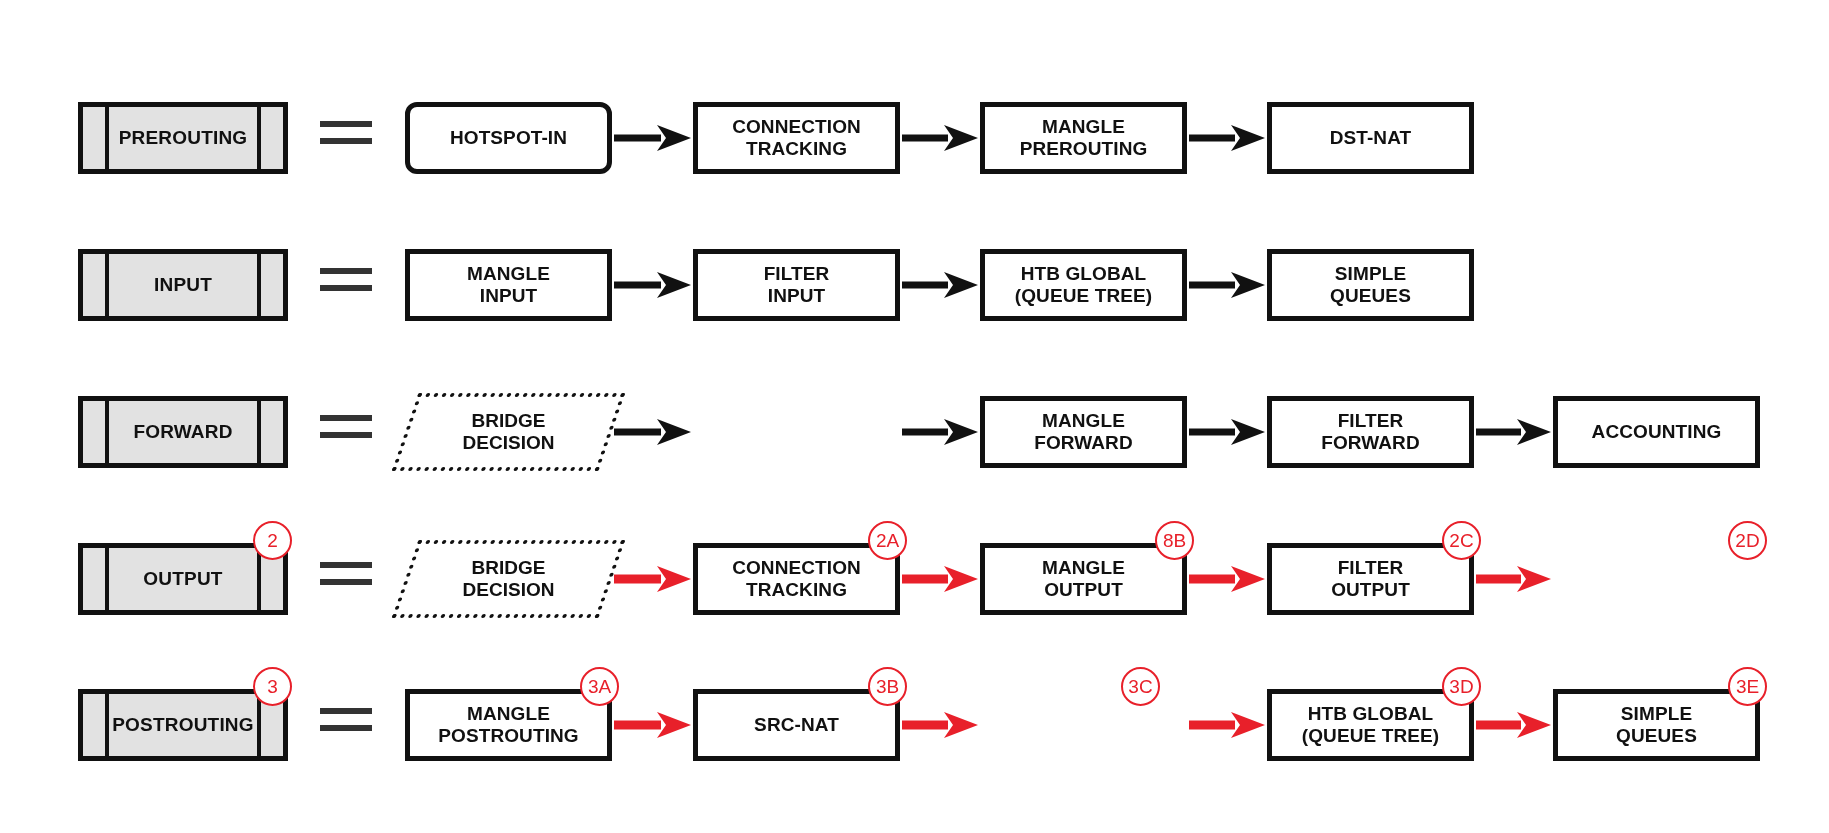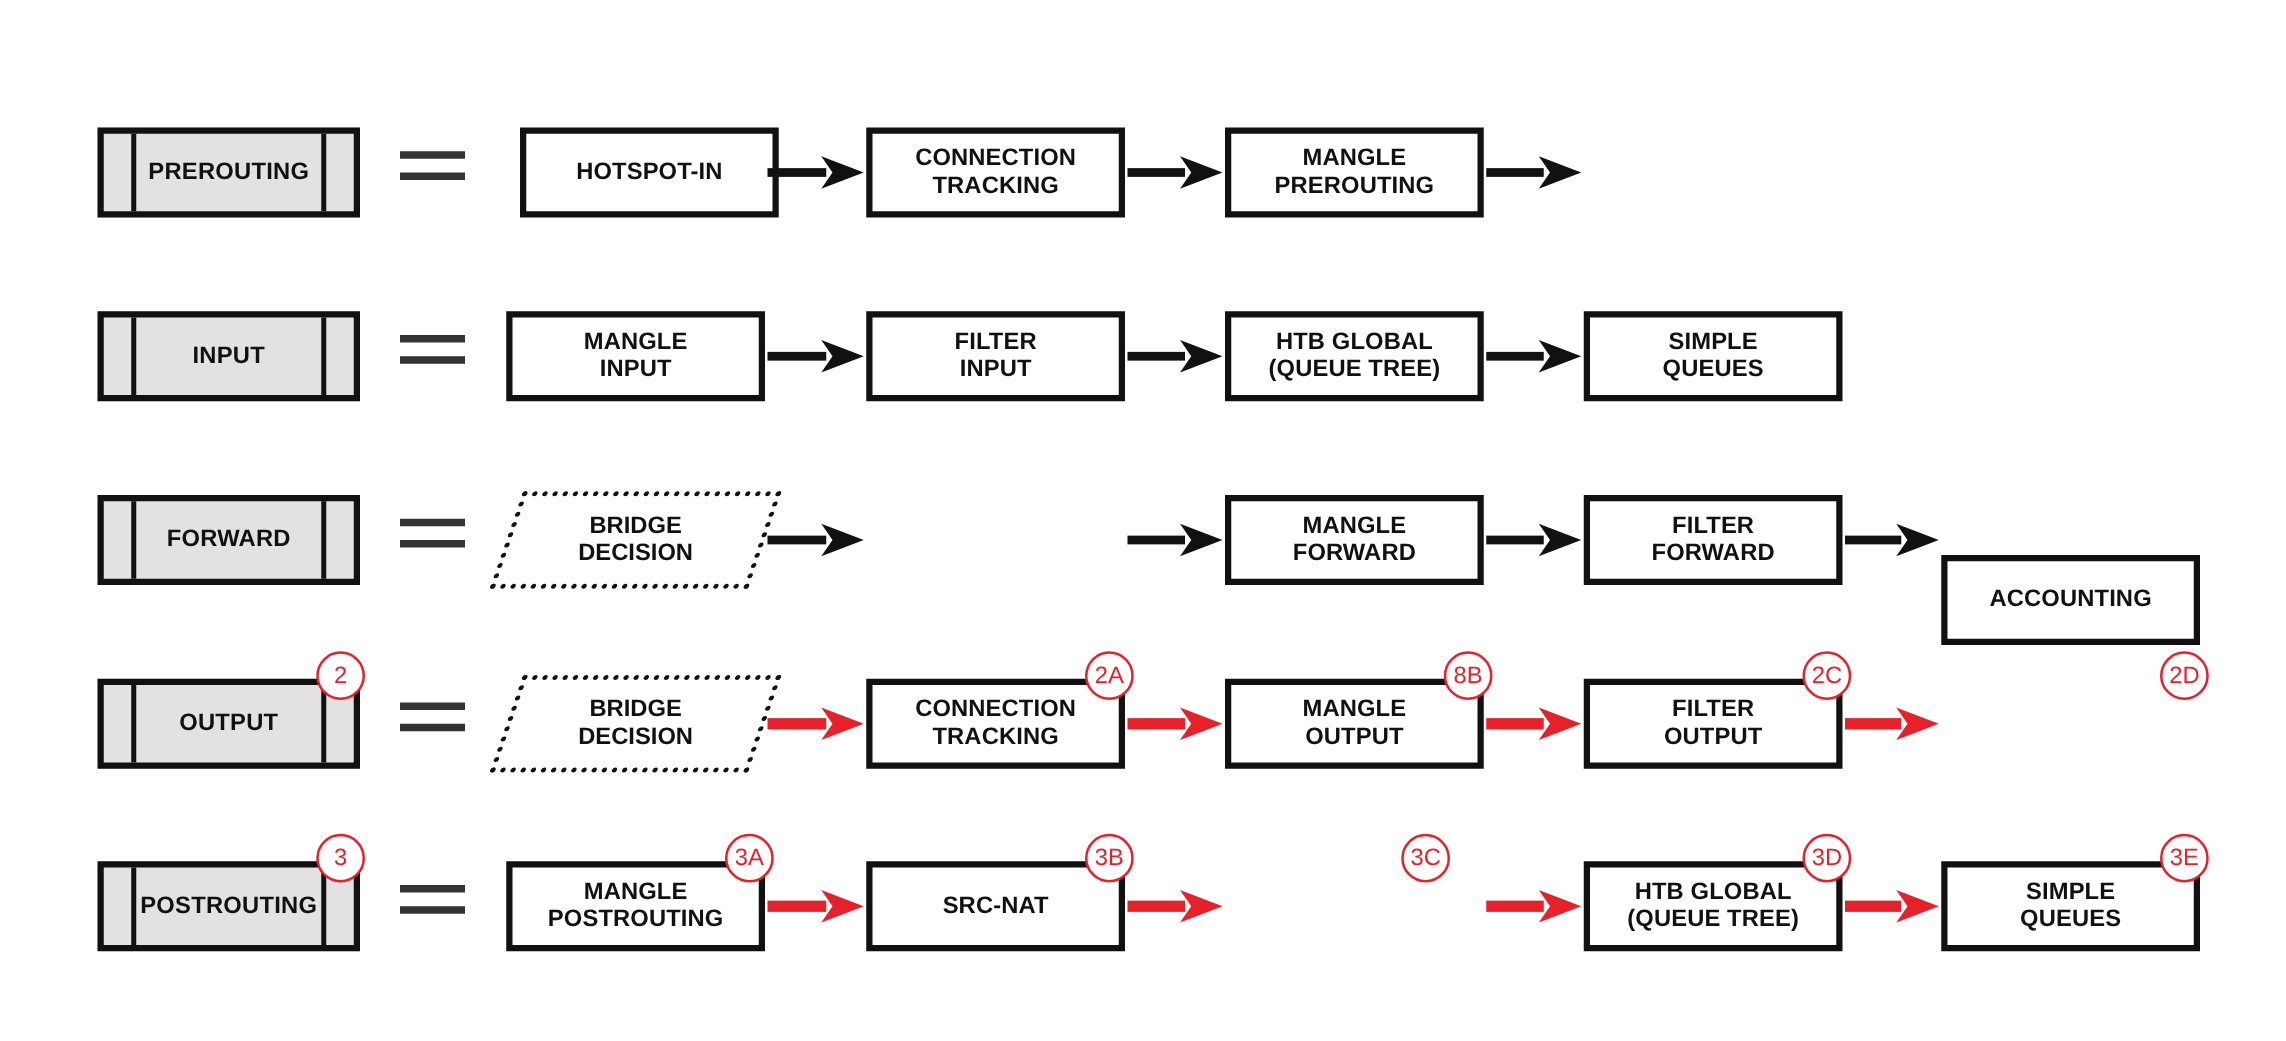--- a/index.html
+++ b/index.html
@@ -84,21 +84,21 @@
 <div id="canvas">
     <div class="node chain" style="left: 78px; top: 102px; position: absolute;">
       <span class="bar l"></span>
       <span class="bar r"></span>
       <span class="txt">PREROUTING</span>
     </div>
     <div class="node equals" style="left: 320px; top: 121px;">
       <i class="top"></i>
       <i class="bot"></i>
     </div>
-    <div class="node box" style="left: 416px; top: 102px;">
+    <div class="node box" style="left: 405px; top: 102px; border-radius: 12px;">
       <span class="txt">HOTSPOT-IN</span>
     </div>
     <div class="arrow" style="left: 614px; top: 125px; width: 77px;">
       <svg width="77" height="26" viewBox="0 0 77 26">
         <rect x="0" y="9.5" width="47" height="7" fill="#111111"></rect>
         <polygon points="43,0 77,13 43,26 52,13" fill="#111111"></polygon>
       </svg>
     </div>
     <div class="node box" style="left: 693px; top: 102px;">
       <span class="txt">CONNECTION<br>TRACKING</span>
@@ -110,20 +110,23 @@
       </svg>
     </div>
     <div class="node box" style="left: 980px; top: 102px;">
       <span class="txt">MANGLE<br>PREROUTING</span>
     </div>
     <div class="arrow" style="left: 1189px; top: 125px; width: 76px;">
       <svg width="76" height="26" viewBox="0 0 76 26">
         <rect x="0" y="9.5" width="46" height="7" fill="#111111"></rect>
         <polygon points="42,0 76,13 42,26 51,13" fill="#111111"></polygon>
       </svg>
+    </div>
+    <div class="node box" style="left: 1267px; top: 102px;">
+      <span class="txt">DST-NAT</span>
     </div>
     <div class="node chain" style="left: 78px; top: 249px; position: absolute;">
       <span class="bar l"></span>
       <span class="bar r"></span>
       <span class="txt">INPUT</span>
     </div>
     <div class="node equals" style="left: 320px; top: 268px;">
       <i class="top"></i>
       <i class="bot"></i>
     </div>
@@ -193,21 +196,21 @@
     </div>
     <div class="node box" style="left: 1267px; top: 396px;">
       <span class="txt">FILTER<br>FORWARD</span>
     </div>
     <div class="arrow" style="left: 1476px; top: 419px; width: 75px;">
       <svg width="75" height="26" viewBox="0 0 75 26">
         <rect x="0" y="9.5" width="45" height="7" fill="#111111"></rect>
         <polygon points="41,0 75,13 41,26 50,13" fill="#111111"></polygon>
       </svg>
     </div>
-    <div class="node box" style="left: 1553px; top: 396px; margin-top: 48px;">
+    <div class="node box" style="left: 1553px; top: 396px;">
       <span class="txt">ACCOUNTING</span>
     </div>
     <div class="node chain" style="left: 78px; top: 543px; position: absolute;">
       <span class="bar l"></span>
       <span class="bar r"></span>
       <span class="txt">OUTPUT</span>
     </div>
     <div class="badge" style="left: 253px; top: 521px;">2</div>
     <div class="node equals" style="left: 320px; top: 562px;">
       <i class="top"></i>

